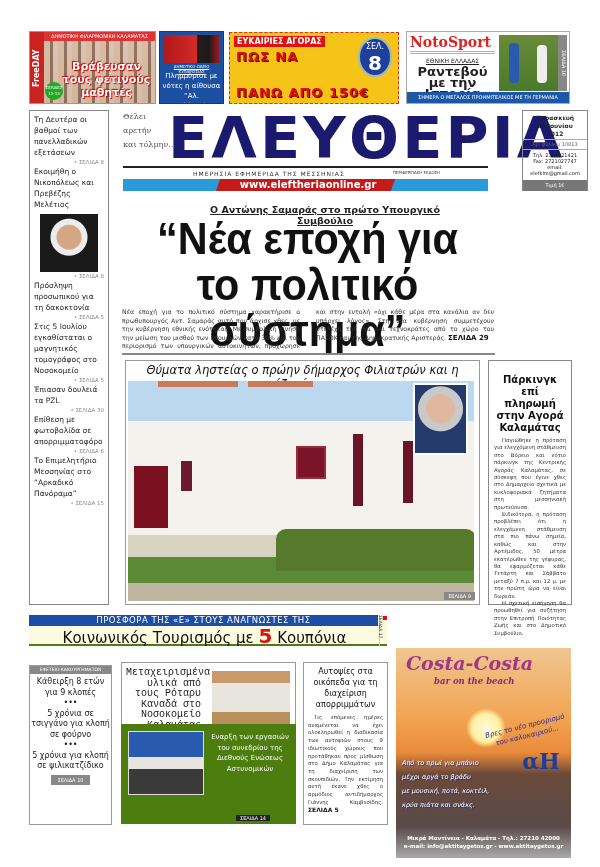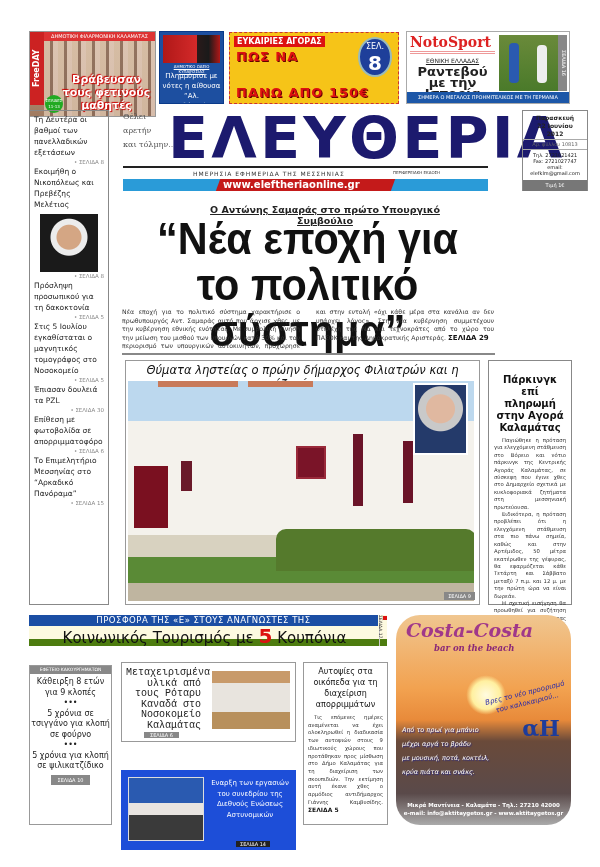--- a/index.html
+++ b/index.html
@@ -1,19 +1,19 @@
 <!DOCTYPE html>
 <html><head>
 <meta charset="utf-8">
 <style>
 *{box-sizing:border-box;margin:0;padding:0;}
 body{width:600px;height:867px;background:#fff;font-family:"DejaVu Sans",sans-serif;position:relative;overflow:hidden;color:#222;}
 .abs{position:absolute;}
 
-#promo1{left:29px;top:31px;width:127px;height:86px;background:linear-gradient(#c8b090,#a07a60);border:1px solid #999;overflow:hidden;}
+#promo1{left:29px;top:31px;width:127px;height:73px;background:linear-gradient(#c8b090,#a07a60);border:1px solid #999;overflow:hidden;}
 #promo1 .strip{position:absolute;left:0;top:0;width:14px;height:73px;background:#c22;color:#fff;font-size:8px;font-weight:bold;writing-mode:vertical-rl;transform:rotate(180deg);text-align:center;line-height:14px;}
 #promo1 .hdr{position:absolute;left:14px;top:0;right:0;height:9px;background:#d33;color:#fff;font-size:5px;text-align:center;line-height:9px;}
 #promo1 .kids{position:absolute;left:14px;top:9px;right:0;bottom:0;background:repeating-linear-gradient(90deg,#d9c0a8 0 6px,#8a6a58 6px 9px,#e0c8b8 9px 14px);opacity:.85;}
 #promo1 .title{position:absolute;left:30px;right:2px;bottom:4px;color:#fff;font-size:11px;font-weight:bold;text-align:center;line-height:13px;text-shadow:1px 1px 1px #c00,-1px -1px 1px #c00;}
 #promo1 .badge{position:absolute;left:15px;bottom:3px;width:18px;height:18px;border-radius:50%;background:#2a2;color:#fff;font-size:4px;text-align:center;line-height:6px;padding-top:3px;}
 #promo2{left:159px;top:31px;width:65px;height:73px;background:#1d4fa0;border:1px solid #0a3a8a;overflow:hidden;}
 #promo2 .pic{position:absolute;left:3px;top:3px;right:3px;height:28px;background:linear-gradient(90deg,#b01818,#d42a2a 60%,#2a1a1a 60%,#1a1a1a 80%,#b01818);}
 #promo2 .hdr{position:absolute;left:3px;right:3px;top:32px;font-size:4px;color:#fff;text-align:center;text-decoration:underline;}
 #promo2 .txt{position:absolute;left:2px;right:2px;top:39px;font-size:7px;color:#fff;text-align:center;line-height:10px;}
 #promo3{left:229px;top:32px;width:170px;height:72px;background:#f6c418;border:1px dashed #c33;overflow:hidden;}
@@ -32,21 +32,21 @@
 #noto .bar{position:absolute;left:0;right:0;bottom:0;height:11px;background:#1c57a8;color:#fff;font-size:5px;text-align:center;line-height:11px;}
 
 #masthead{left:123px;top:110px;width:365px;height:82px;}
 #motto{position:absolute;left:0;top:0;font-family:"DejaVu Serif",serif;font-size:8px;color:#555;line-height:14px;}
 #logo{position:absolute;left:45px;top:0;width:320px;font-family:"DejaVu Sans",sans-serif;font-weight:bold;font-size:56px;color:#1c1a6e;letter-spacing:3px;line-height:58px;transform:scaleX(1.05);transform-origin:left;}
 #tagline{position:absolute;left:0;top:56px;width:365px;border-top:2px solid #222;font-size:6px;color:#333;padding-top:2px;}
 #tagline .main{position:absolute;left:70px;top:2px;letter-spacing:1px;}
 #tagline .reg{position:absolute;left:270px;top:2px;font-size:4px;text-align:center;line-height:5px;}
 #urlbar{position:absolute;left:0;top:69px;width:365px;height:12px;background:#2a9bd8;}
 #urlbar .red{position:absolute;left:95px;top:0;width:175px;height:12px;background:#c41a1a;transform:skewX(-20deg);}
-#urlbar .url{position:absolute;left:100px;top:0;width:170px;color:#fff;font-weight:bold;font-size:10px;line-height:12px;text-align:left;}
+#urlbar .url{position:absolute;left:100px;top:0;width:170px;color:#fff;font-weight:bold;font-size:10px;line-height:12px;text-align:center;}
 #datebox{left:522px;top:110px;width:66px;height:81px;border:1px solid #888;font-size:5px;text-align:center;}
 #datebox .date{font-weight:bold;font-size:6px;line-height:8px;padding-top:3px;height:28px;}
 #datebox .issue{border-top:1px solid #aaa;color:#666;line-height:9px;}
 #datebox .contact{border-top:1px solid #aaa;line-height:6px;padding:2px 0;height:31px;}
 #datebox .price{background:#777;color:#fff;line-height:11px;}
 
 #leftcol{left:29px;top:110px;width:80px;height:495px;border:1px solid #888;padding:3px 4px;font-size:7.5px;line-height:11px;color:#222;}
 .lc-item .t{display:block;}
 .lc-item .pg{display:block;text-align:right;font-size:5.5px;color:#888;line-height:8px;}
 #monk{width:58px;height:58px;margin:4px auto 0;background:radial-gradient(circle at 50% 40%,#d4a684 0 12px,#ececec 13px 18px,#1a1a1a 19px);}
@@ -68,44 +68,44 @@
 #housepic .hedge{position:absolute;left:148px;top:148px;width:200px;height:42px;background:#557a2c;border-radius:10px 10px 0 0;}
 #housepic .roof{position:absolute;left:30px;top:0;width:80px;height:6px;background:#c87a5a;}
 #housepic .roof2{position:absolute;left:120px;top:0;width:65px;height:6px;background:#c87a5a;}
 #portrait{position:absolute;left:285px;top:2px;width:55px;height:72px;border:2px solid #fff;background:radial-gradient(circle at 50% 35%,#e0b8a0 0 14px,#c9c9c9 15px 22px,#243a6a 23px);}
 #mainstory .pg{position:absolute;right:4px;bottom:4px;background:#888;color:#fff;font-size:5px;padding:1px 4px;}
 
 #parking{left:488px;top:360px;width:84px;height:245px;border:1px solid #888;padding:13px 5px;}
 #parking h3{font-size:10px;text-align:center;line-height:12px;font-weight:bold;color:#111;margin-bottom:3px;}
 #parking p{font-size:5.3px;line-height:7.4px;text-align:justify;color:#333;text-indent:8px;}
 
-#offer{left:29px;top:615px;width:358px;height:31px;background:#fdfae0;border-bottom:7px solid #4d7c0f;}
+#offer{left:29px;top:615px;width:358px;height:31px;background:#fdfae0;border-bottom:2px solid #4d7c0f;}
 #offer .bar{position:absolute;left:0;top:0;width:349px;height:11px;background:#1b4ea4;color:#fff;font-size:8.5px;text-align:center;line-height:11px;letter-spacing:.5px;}
 #offer .big{position:absolute;left:2px;top:12px;width:347px;text-align:center;font-size:15px;line-height:18px;color:#111;}
 #offer .big .n{color:#d11;font-weight:bold;font-size:20px;}
 #offer .side{position:absolute;right:0;top:0;width:8px;height:31px;font-size:4.5px;writing-mode:vertical-rl;color:#333;border-left:1px solid #ccc;}
 #offer .side::before{content:"";display:block;width:4px;height:4px;background:#d11;margin:1px auto;}
 
 #appeals{left:29px;top:665px;width:83px;height:160px;border:1px solid #999;text-align:center;}
 #appeals .hdr{background:#888;color:#fff;font-size:4.5px;line-height:8px;}
 #appeals .body{font-size:8px;line-height:10.5px;padding-top:3px;color:#222;}
 #appeals .pg{display:inline-block;background:#888;color:#fff;font-size:5px;padding:0 6px;margin-top:3px;}
 #rotary{left:121px;top:662px;width:175px;height:80px;border:1px solid #999;}
 #rotary .txt{position:absolute;left:4px;top:5px;width:75px;text-align:right;font-size:10px;line-height:10.5px;color:#222;font-family:Liberation Mono, monospace;}
 #rotary .pic{position:absolute;left:90px;top:8px;width:78px;height:58px;background:linear-gradient(#c89a6a 0 20%,#e8e4de 20% 70%,#b8905c 70%);}
 #rotary .pg{position:absolute;left:22px;bottom:3px;background:#888;color:#fff;font-size:5px;padding:0 6px;}
-#police{left:121px;top:770px;width:175px;height:80px;background:#1d4ed8;}
+#police{left:121px;top:724px;width:175px;height:100px;background:#4d7c0f;}
 #police .pic{position:absolute;left:7px;top:7px;width:76px;height:64px;background:linear-gradient(#2a5ab0 0 40%,#e8e4e0 40% 60%,#3a3a3a 60%);border:1px solid #ddd;}
 #police .txt{position:absolute;left:85px;top:8px;width:88px;text-align:center;color:#fff;font-size:7px;line-height:10.5px;}
 #police .pg{position:absolute;left:115px;bottom:3px;background:#222;color:#fff;font-size:5px;padding:0 4px;}
 #autopsies{left:303px;top:662px;width:85px;height:163px;border:1px solid #999;padding:3px 4px;}
 #autopsies h3{font-size:8px;line-height:11px;text-align:center;font-weight:normal;color:#111;margin-bottom:4px;}
 #autopsies p{font-size:5.3px;line-height:7.7px;text-align:justify;color:#333;text-indent:6px;}
 #autopsies .pg{font-weight:bold;font-size:6px;color:#111;}
-#costa{left:396px;top:615px;width:175px;height:210px;background:linear-gradient(#f0c690 0%,#f2a250 35%,#e88a3a 50%,#6a4a3a 60%,#5a4a4a 85%,#aaa);overflow:hidden;border-radius:24px;}
+#costa{left:396px;top:648px;width:175px;height:210px;background:linear-gradient(#f0c690 0%,#f2a250 35%,#e88a3a 50%,#6a4a3a 60%,#5a4a4a 85%,#aaa);overflow:hidden;}
 #costa .sun{position:absolute;left:70px;top:60px;width:40px;height:40px;border-radius:50%;background:radial-gradient(#fffbe0,#fff0a0 50%,transparent 70%);}
 #costa .logo{position:absolute;left:10px;top:4px;font-family:"DejaVu Serif",serif;font-style:italic;font-weight:bold;font-size:19px;color:#a0388a;}
 #costa .sub{position:absolute;left:38px;top:28px;font-family:"DejaVu Serif",serif;font-style:italic;font-weight:bold;font-size:8.5px;color:#8a2878;}
 #costa .slogan{position:absolute;left:85px;top:73px;width:90px;font-style:italic;font-size:7px;color:#2a2aa8;transform:rotate(-14deg);text-align:center;line-height:10px;}
 #costa .lines{position:absolute;left:6px;top:108px;font-style:italic;font-size:6.5px;color:#fff;line-height:14px;text-shadow:1px 1px 1px #2a2a8a;}
 #costa .ah{position:absolute;left:125px;top:100px;width:40px;height:40px;color:#1e3c9a;font-size:22px;font-weight:bold;text-align:center;font-family:"DejaVu Serif",serif;}
 #costa .foot{position:absolute;left:0;right:0;bottom:8px;font-size:5.5px;color:#fff;text-align:center;line-height:8px;font-weight:bold;}
 </style>
 </head>
 <body>

